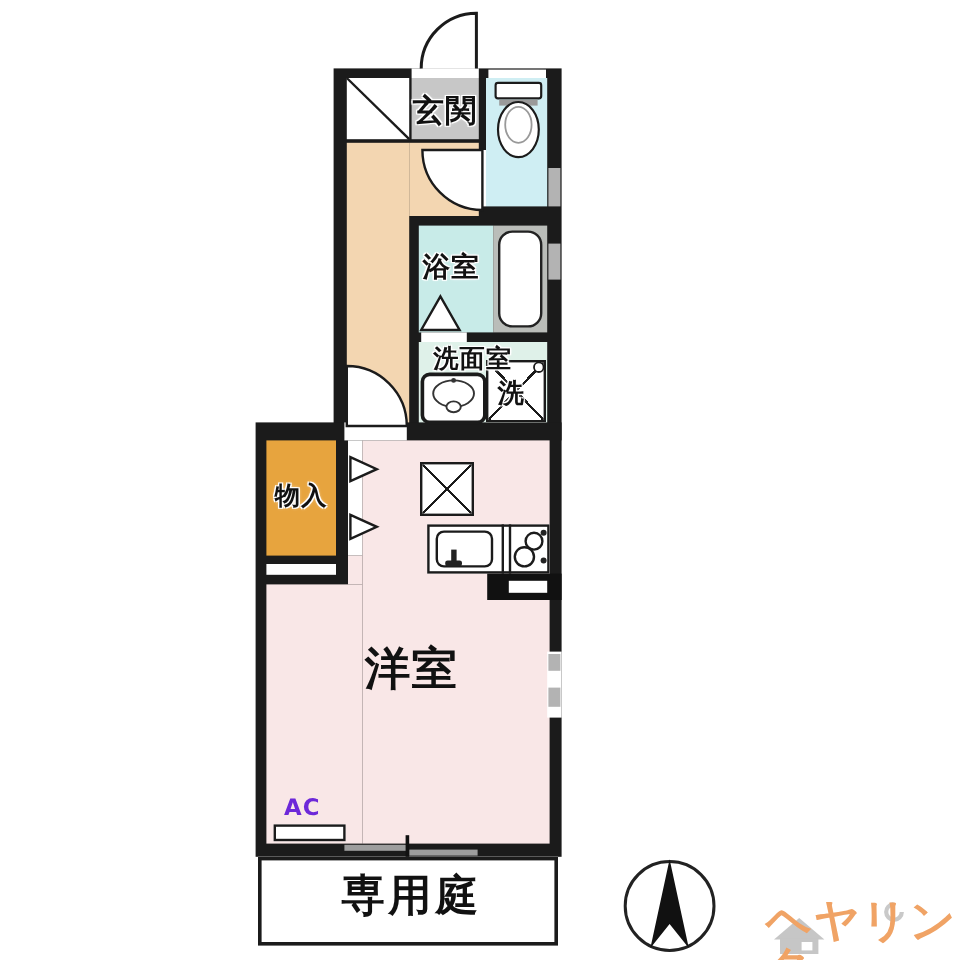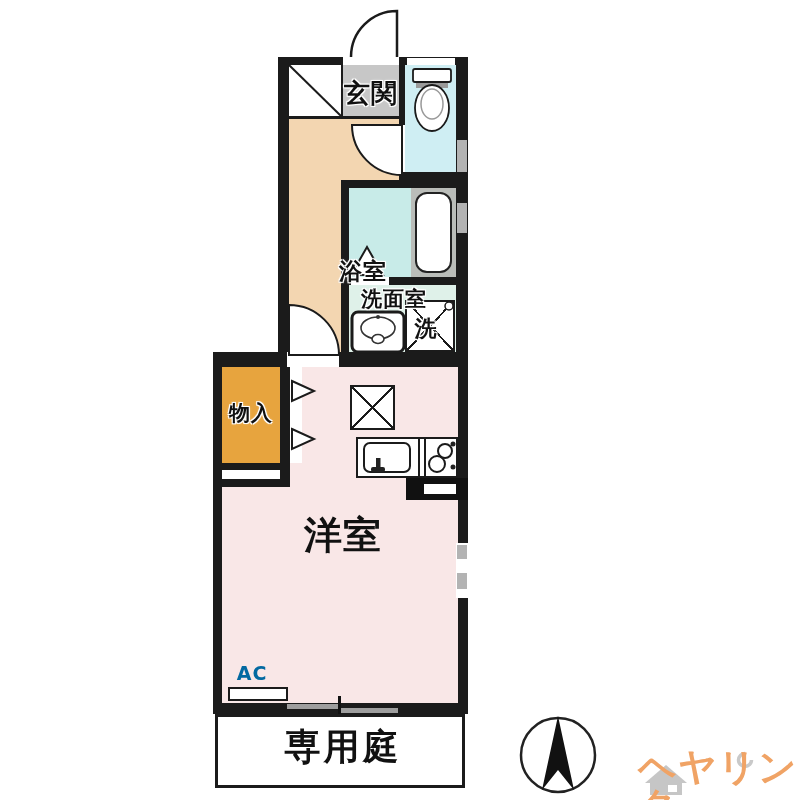--- a/index.html
+++ b/index.html
@@ -62,27 +62,27 @@
   .counter{left:356px;top:437px;width:102px;height:41px;background:#fff;border:2px solid #1b1b1b;box-sizing:border-box;}
   .sink{left:363px;top:442px;width:48px;height:31px;background:#fff;border:2px solid #1b1b1b;border-radius:7px;box-sizing:border-box;}
   .divline{width:2px;background:#1b1b1b;top:437px;height:41px;}
   .d1{left:418px;} .d2{left:424px;}
   .appliance{left:406px;top:478px;width:62px;height:22px;background:#111;}
   .appl-slot{left:424px;top:484px;width:32px;height:10px;background:#fff;z-index:5;}
   .ac-box{left:228px;top:687px;width:60px;height:14px;background:#fff;border:2px solid #1b1b1b;box-sizing:border-box;}
 
   
   .lbl-genkan{left:340px;top:80px;width:62px;font-size:26px;}
-  .lbl-bath{left:331px;top:212px;width:64px;font-size:23px;margin-top:48px;}
+  .lbl-bath{left:344px;top:212px;width:64px;font-size:23px;}
   .lbl-wash{left:338px;top:289px;width:112px;font-size:21px;}
   .lbl-laundry{left:402px;top:318px;width:48px;font-size:22px;}
   .lbl-storage{left:222px;top:403px;width:58px;font-size:21px;}
-  .lbl-room{left:258px;top:516px;width:170px;font-size:38px;}
+  .lbl-room{left:258px;top:538px;width:170px;font-size:38px;}
   .lbl-size{left:258px;top:582px;width:170px;font-size:36px;letter-spacing:0;}
-  .lbl-ac{left:230px;top:664px;width:44px;font-size:19px;color:#0369a1;}
+  .lbl-ac{left:230px;top:664px;width:44px;font-size:19px;color:#6d28d9;}
   .lbl-garden{left:268px;top:729px;width:150px;font-size:36px;letter-spacing:3px;}
   .lbl-logo{left:638px;top:748px;width:160px;font-size:38px;color:var(--c-logo,#f0a365);
             text-align:left;letter-spacing:1px;font-weight:bold;z-index:11;}
 </style>
 </head>
 <body>
 
 <div class="plan">
 
   <div class="block upper"></div>

